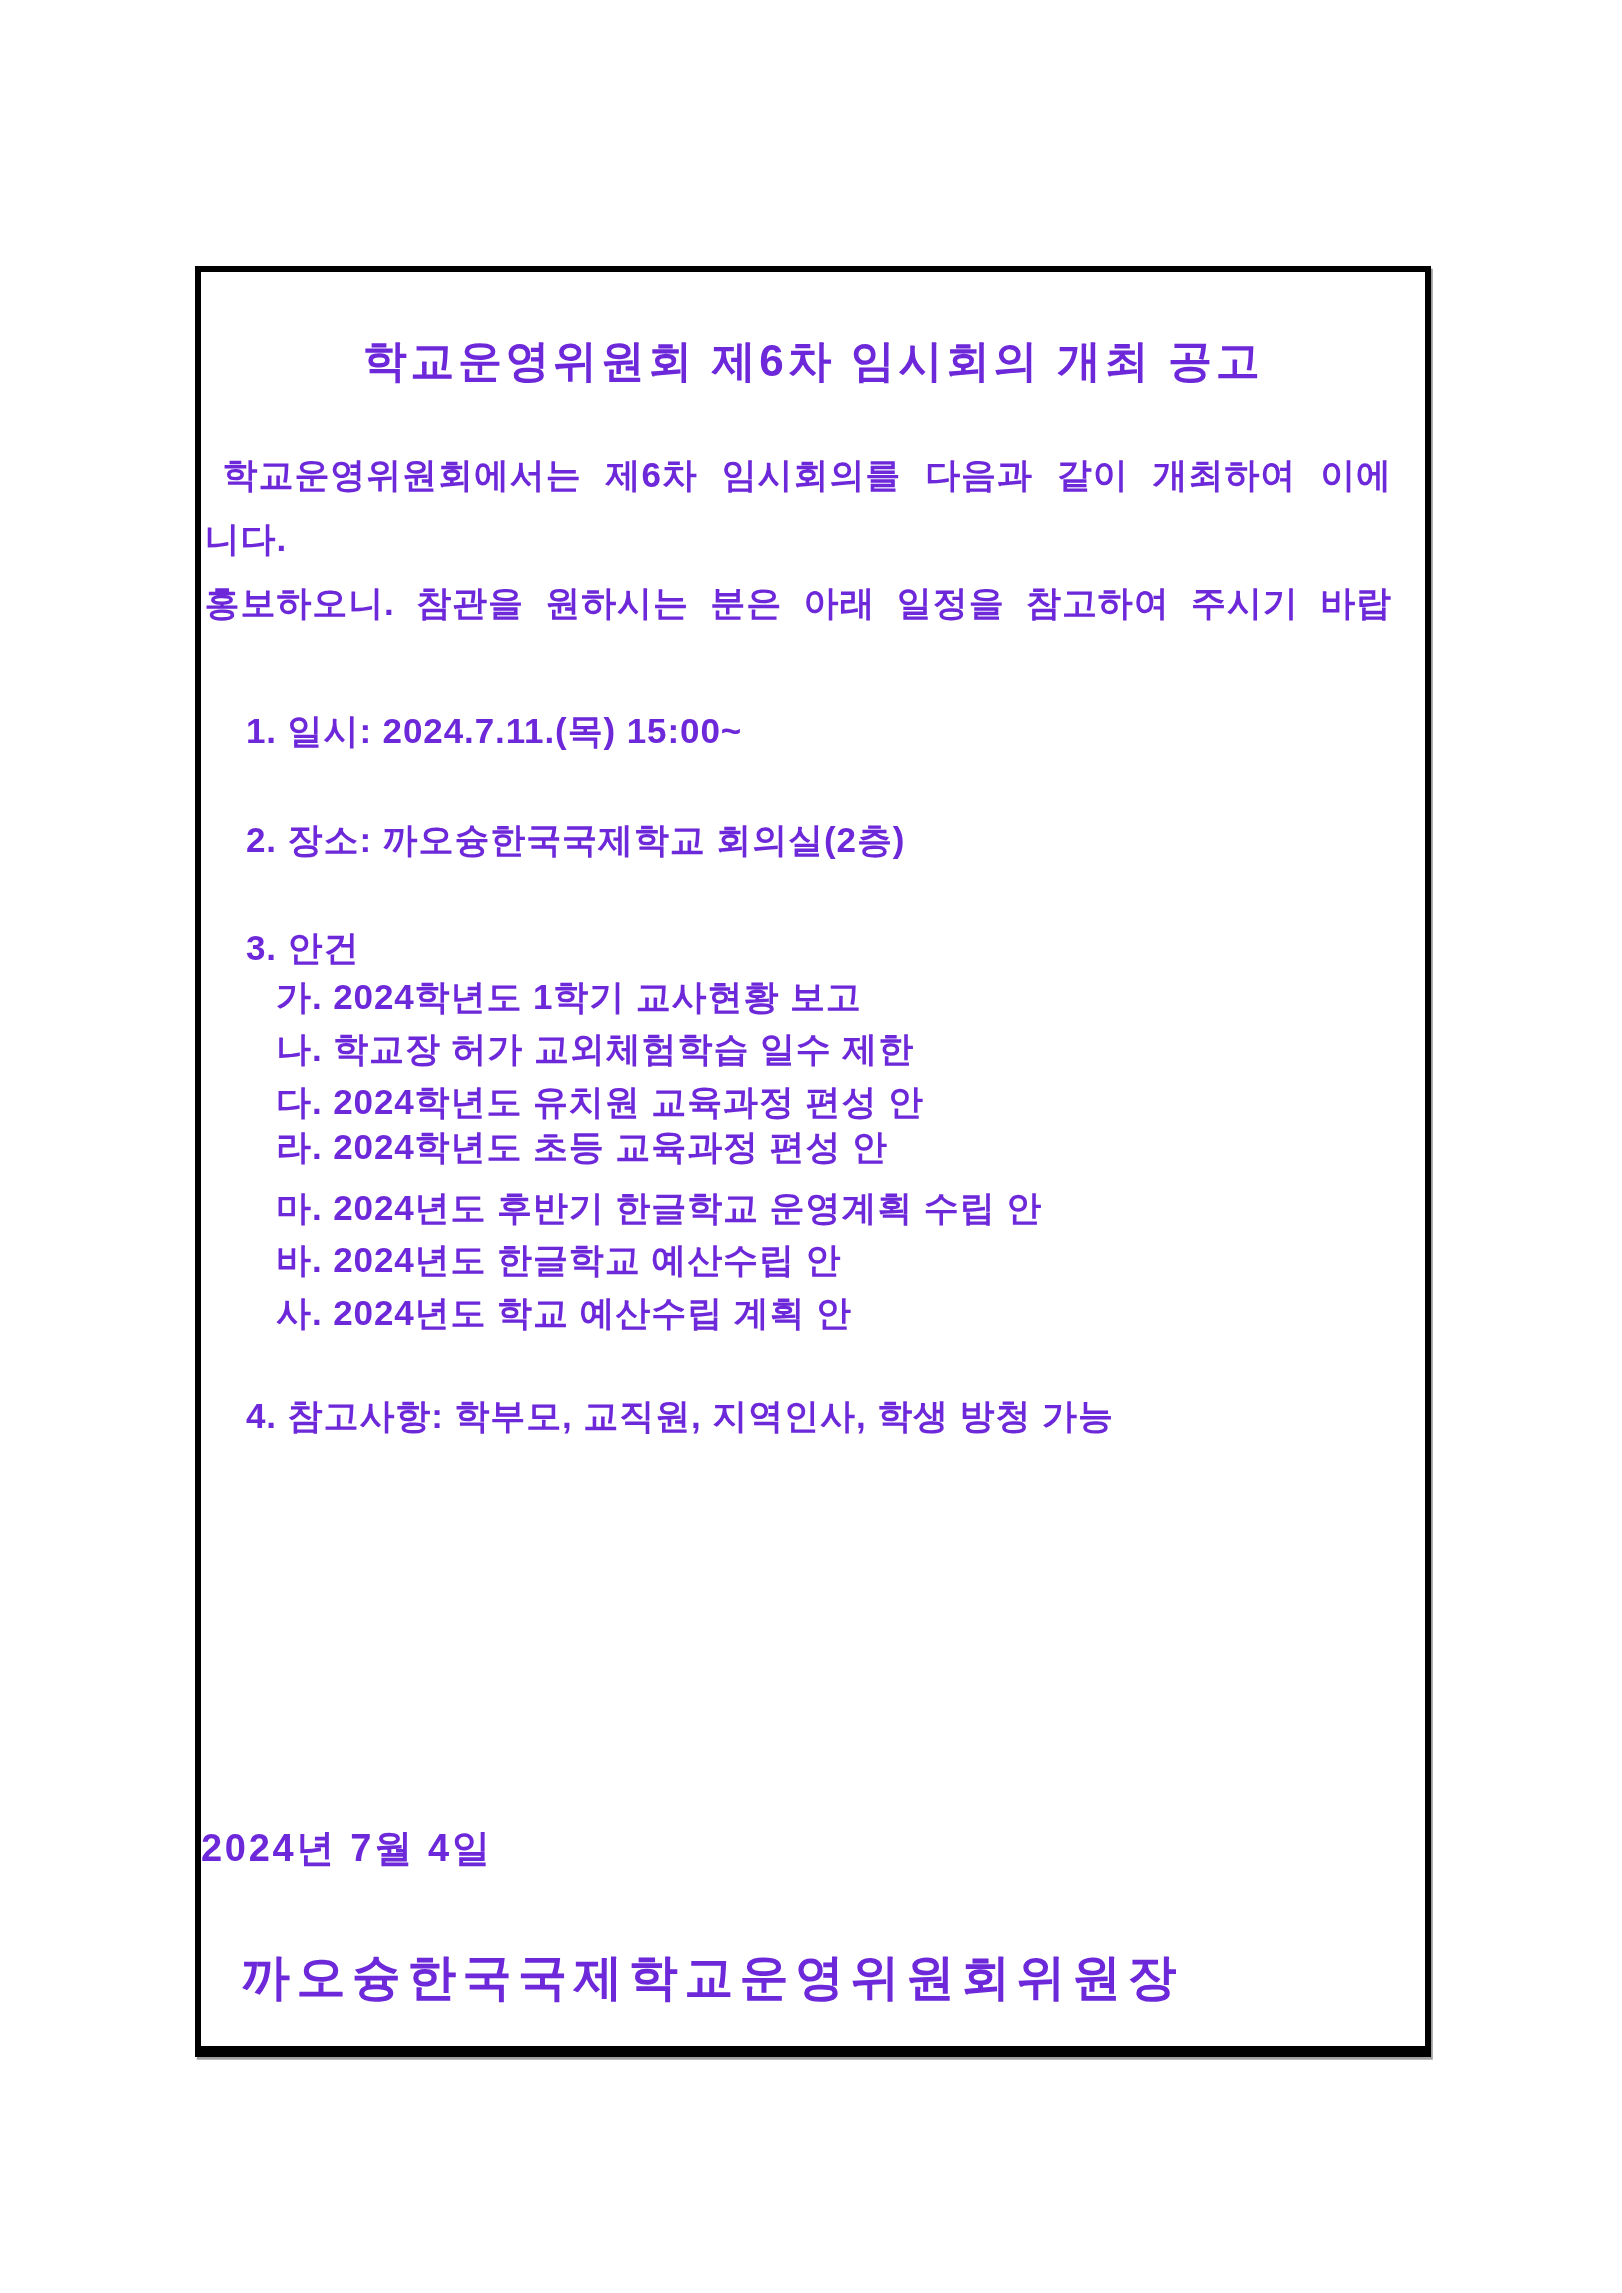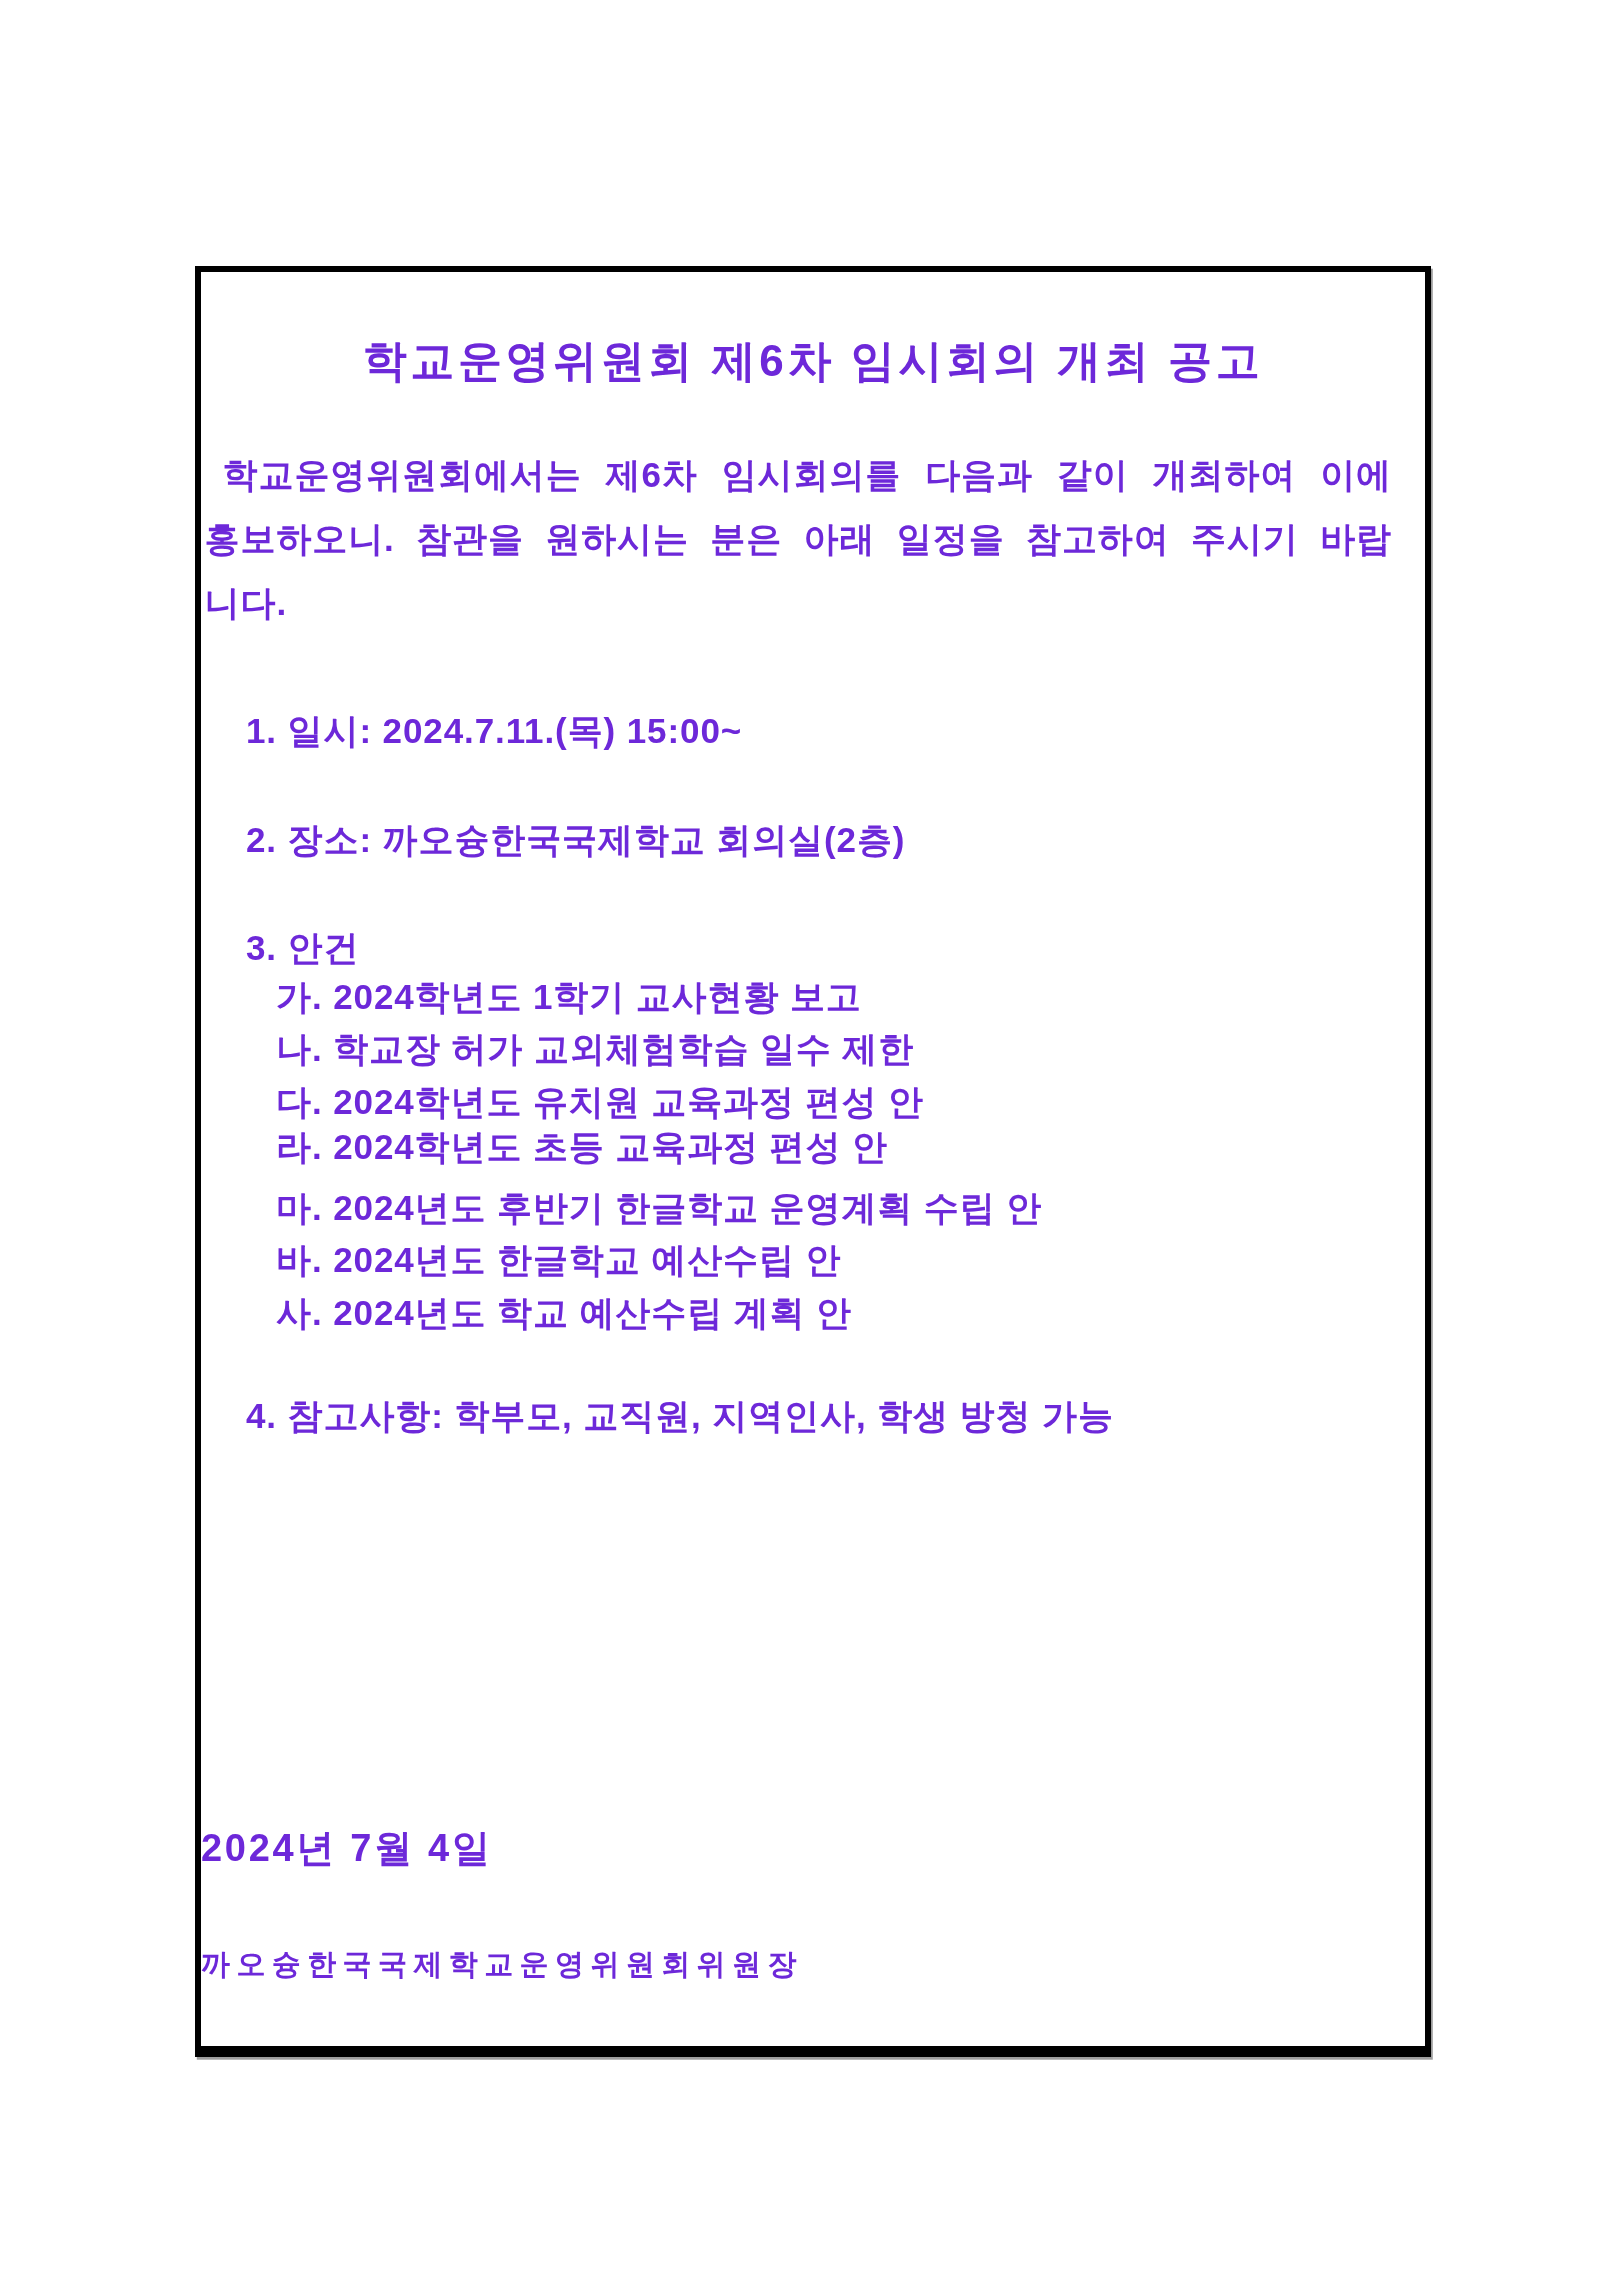--- a/index.html
+++ b/index.html
@@ -66,37 +66,38 @@
     left: 0;
     width: 100%;
     text-align: left;
   }
   .issue-date {
     font-size: 38px;
     font-weight: bold;
     letter-spacing: 2.7px;
   }
   .signature {
-    font-size: 29px;
+    font-size: 49px;
     font-weight: bold;
     letter-spacing: 6.4px;
+    padding-left: 40px;
   }
 </style>
 </head>
 <body>
 
 <div class="page">
   <div class="frame">
 
     <h1 class="doc-title">학교운영위원회 제6차 임시회의 개최 공고</h1>
 
     <div class="intro">
       <div class="intro-line justify indent">학교운영위원회에서는 제6차 임시회의를 다음과 같이 개최하여 이에</div>
+      <div class="intro-line">니다.</div>
       <div class="intro-line justify">홍보하오니. 참관을 원하시는 분은 아래 일정을 참고하여 주시기 바랍</div>
-      <div class="intro-line">니다.</div>
     </div>
 
     <div class="abs line lvl1" style="top:439px">1. 일시: 2024.7.11.(목) 15:00~</div>
 
     <div class="abs line lvl1" style="top:548px">2. 장소: 까오슝한국국제학교 회의실(2층)</div>
 
     <div class="abs line lvl1" style="top:656px">3. 안건</div>
 
     <div class="abs line lvl2" style="top:705px">가. 2024학년도 1학기 교사현황 보고</div>
     <div class="abs line lvl2" style="top:757px">나. 학교장 허가 교외체험학습 일수 제한</div>

